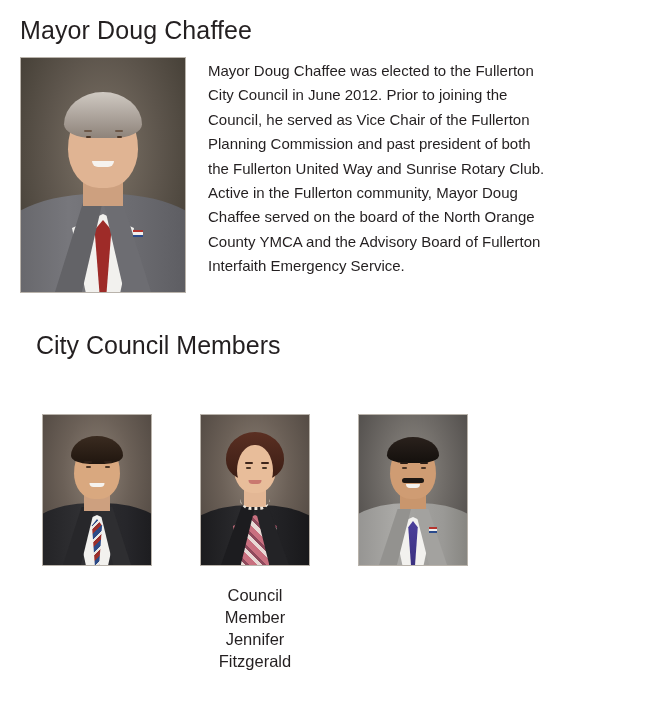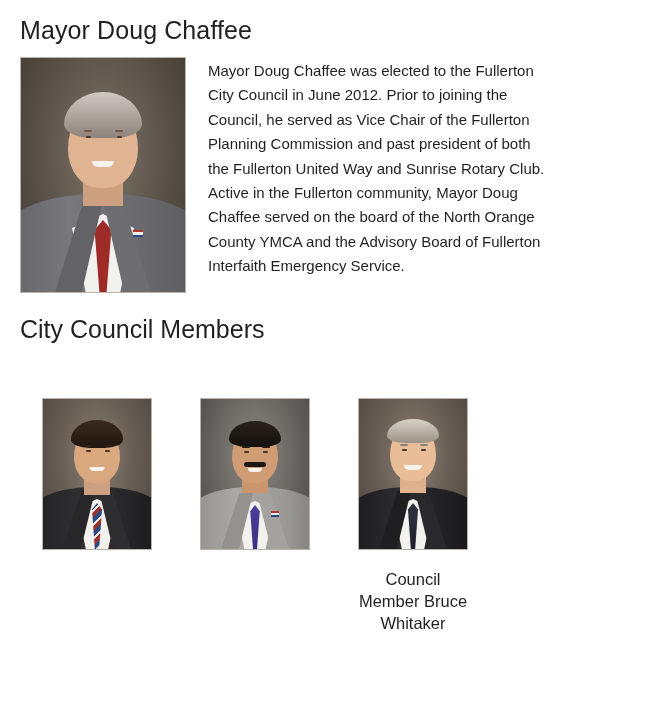--- a/index.html
+++ b/index.html
@@ -49,21 +49,21 @@
     font-size: 15px;
     line-height: 24.4px;
     color: #231f20;
     max-width: 340px;
     padding-top: 2px;
   }
   h2.section-title-2 {
     font-size: 25px;
     font-weight: 400;
     color: #231f20;
-    margin: 0;
+    margin: 16px;
     padding: 22px 0 0 0;
   }
   .council-row {
     display: flex;
     gap: 48px;
     margin-top: 54px;
     padding-left: 22px;
   }
   .council-member {
     width: 110px;
@@ -217,20 +217,40 @@
         <div class="head" style="width:46px;height:58px;top:26px;background:#d9a87f;"></div>
         <div class="hair" style="width:52px;height:28px;top:21px;background:linear-gradient(to bottom,#3a2b20,#20160f);"></div>
         <div class="brow" style="left:41px;top:46px;background:#2e2018;"></div>
         <div class="brow" style="left:61px;top:46px;background:#2e2018;"></div>
         <div class="eye" style="left:43px;top:51px;"></div>
         <div class="eye" style="left:62px;top:51px;"></div>
         <div class="mouth" style="width:15px;height:4px;top:68px;"></div>
       </div>
     </div>
 
+    <div class="council-member">
+      <div class="member-photo">
+        <div class="bg-studio"></div>
+        <div class="shoulders" style="width:150px;height:60px;background:linear-gradient(to right,#141416 0%,#2a2a2d 40%,#202023 70%,#121214 100%);"></div>
+        <div class="shirt" style="width:44px;height:50px;background:repeating-linear-gradient(45deg,#c9707f 0 5px,#e8d9d5 5px 9px,#8f4a5c 9px 12px);clip-path:polygon(50% 0,100% 22%,82% 100%,18% 100%,0 22%);"></div>
+        <div class="lapel-l" style="left:20px;width:34px;height:58px;background:#1c1c1f;clip-path:polygon(100% 0,60% 0,0 100%,58% 100%);"></div>
+        <div class="lapel-r" style="right:20px;width:34px;height:58px;background:#232326;clip-path:polygon(0 0,40% 0,100% 100%,42% 100%);"></div>
+        <div class="neck" style="width:22px;height:22px;top:70px;background:#e3b795;"></div>
+        <div class="mouth" style="width:30px;height:8px;top:84px;background:none;border-bottom:3px dotted #efe7dc;border-radius:0 0 14px 14px;"></div>
+        <div class="head" style="width:42px;height:54px;top:24px;background:#e8bd9a;"></div>
+        <div class="hair" style="width:58px;height:48px;top:17px;background:linear-gradient(to bottom,#5a2f22,#3a1d14);border-radius:52% 52% 40% 40% / 58% 58% 42% 42%;"></div>
+        <div class="head" style="width:36px;height:46px;top:30px;background:#e8bd9a;"></div>
+        <div class="brow" style="left:44px;top:47px;background:#3d241a;"></div>
+        <div class="brow" style="left:60px;top:47px;background:#3d241a;"></div>
+        <div class="eye" style="left:45px;top:52px;"></div>
+        <div class="eye" style="left:61px;top:52px;"></div>
+        <div class="mouth" style="width:13px;height:4px;top:65px;background:#c9786f;"></div>
+      </div>
+      <div class="member-name">Council Member Jennifer Fitzgerald</div>
+    </div>
 
     <div class="council-member">
       <div class="member-photo">
         <div class="bg-studio blue"></div>
         <div class="shoulders" style="width:150px;height:62px;background:linear-gradient(to right,#8b8a88 0%,#aaa9a6 38%,#9a9996 70%,#76756f 100%);"></div>
         <div class="shirt" style="width:38px;height:48px;"></div>
         <div class="tie" style="width:17px;height:44px;background:linear-gradient(to bottom,#4b3f9b,#3b3180);"></div>
         <div class="lapel-l" style="left:20px;width:32px;height:56px;background:#93928f;clip-path:polygon(100% 0,58% 0,0 100%,56% 100%);"></div>
         <div class="lapel-r" style="right:20px;width:32px;height:56px;background:#a3a29f;clip-path:polygon(0 0,42% 0,100% 100%,44% 100%);"></div>
         <div class="flagpin" style="left:70px;top:112px;width:8px;height:6px;"></div>
@@ -239,34 +259,15 @@
         <div class="hair" style="width:52px;height:26px;top:22px;background:linear-gradient(to bottom,#2a211c,#14100d);"></div>
         <div class="brow" style="left:41px;top:47px;background:#241a14;"></div>
         <div class="brow" style="left:61px;top:47px;background:#241a14;"></div>
         <div class="eye" style="left:43px;top:52px;"></div>
         <div class="eye" style="left:62px;top:52px;"></div>
         <div class="mouth" style="width:22px;height:5px;top:63px;background:#1d1713;border-radius:4px;"></div>
         <div class="mouth" style="width:14px;height:4px;top:69px;"></div>
       </div>
     </div>
 
-    <div class="council-member">
-      <div class="member-photo">
-        <div class="bg-studio"></div>
-        <div class="shoulders" style="width:150px;height:62px;background:linear-gradient(to right,#17171a 0%,#2c2c30 40%,#212125 70%,#131315 100%);"></div>
-        <div class="shirt" style="width:40px;height:50px;"></div>
-        <div class="tie" style="width:18px;height:46px;background:linear-gradient(to bottom,#2f3440,#1e2129);"></div>
-        <div class="lapel-l" style="left:20px;width:32px;height:58px;background:#1f1f22;clip-path:polygon(100% 0,58% 0,0 100%,56% 100%);"></div>
-        <div class="lapel-r" style="right:20px;width:32px;height:58px;background:#29292c;clip-path:polygon(0 0,42% 0,100% 100%,44% 100%);"></div>
-        <div class="neck" style="width:26px;height:22px;top:72px;background:#e0b18d;"></div>
-        <div class="head" style="width:46px;height:58px;top:24px;background:#e9bd97;"></div>
-        <div class="hair" style="width:52px;height:24px;top:20px;background:linear-gradient(to bottom,#d8d2c9,#9a9287);"></div>
-        <div class="brow" style="left:41px;top:45px;background:#8d8478;"></div>
-        <div class="brow" style="left:61px;top:45px;background:#8d8478;"></div>
-        <div class="eye" style="left:43px;top:50px;"></div>
-        <div class="eye" style="left:62px;top:50px;"></div>
-        <div class="mouth" style="width:18px;height:5px;top:66px;"></div>
-      </div>
-      <div class="member-name">Council Member Bruce Whitaker</div>
-    </div>
 
   </div>
 </div>
 
 </body></html>

